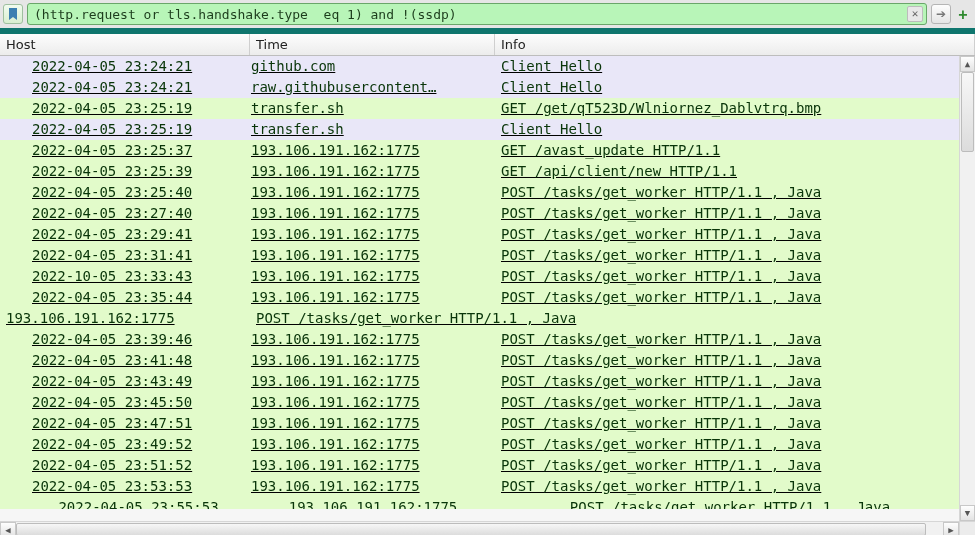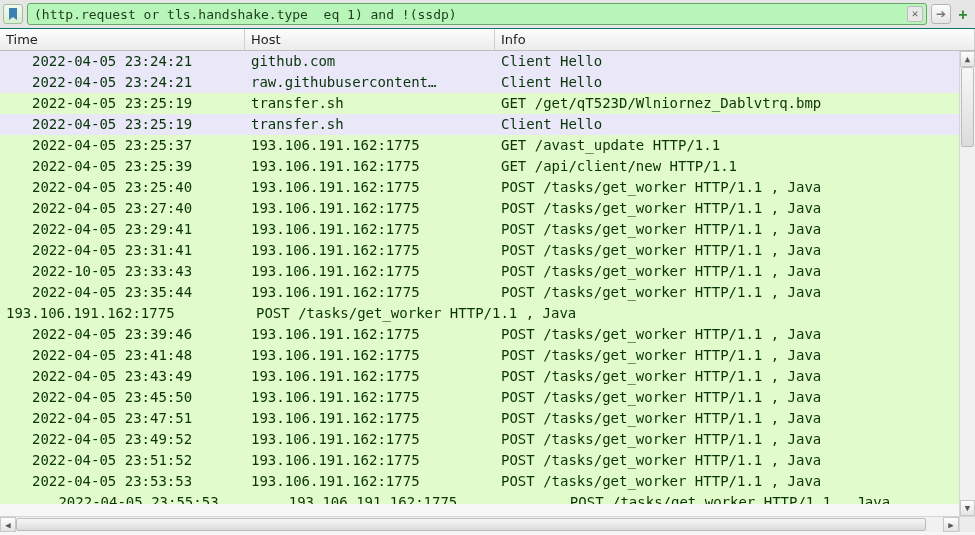--- a/index.html
+++ b/index.html
@@ -12,21 +12,21 @@
     overflow: hidden;
   }
 
   
   .filter-bar {
     display: flex;
     align-items: center;
     gap: 4px;
     padding: 3px 4px 3px 3px;
     background: #e6e6e6;
-    border-bottom: 1px solid #0f766e;
+    border-bottom: 6px solid #0f766e;
     justify-content: flex-end;
   }
   .bk-btn, .right-btn {
     width: 20px; height: 20px;
     border: 1px solid #9fbf9f;
     border-radius: 3px;
     background: linear-gradient(#f2fbef,#d8efd0);
     display:flex; align-items:center; justify-content:center;
     font-size:12px; color:#3d6638; cursor:pointer;
   }
@@ -79,20 +79,21 @@
 
   
   .packet-area{
     position:relative;
     height: calc(535px - 30px - 24px - 16px); 
     overflow:hidden;
   }
   .rows{
     position:absolute;inset:0;right:16px;
     overflow:hidden;
+    text-decoration:underline;
   }
   .row{
     display:flex;
     height:21px;
     line-height:21px;
     white-space:nowrap;
     color:#093509;
   }
   .row .cell{ overflow:hidden; text-overflow:ellipsis; }
   .row .cell.time{ flex:0 0 245px; padding-left:32px;}
@@ -131,22 +132,22 @@
   </button>
   <div class="filter-wrap">
     <input class="filter-input" value="(http.request or tls.handshake.type  eq 1) and !(ssdp)" style="">
     <div class="clear-x">✕</div>
   </div>
   <button class="apply-arrow">➔</button>
   <button class="plus-btn">+</button>
 </div>
 
 <div class="col-headers">
+  <div class="col col-host">Host</div>
   <div class="col col-time">Time</div>
-  <div class="col col-host">Host</div>
   <div class="col col-info">Info</div>
 </div>
 
 <div class="packet-area">
   <div class="rows" id="rows">
       <div class="row bg-lavender">
         <div class="cell time">2022-04-05 23:24:21</div>
         <div class="cell host">github.com</div>
         <div class="cell info">Client Hello</div>
       </div>

